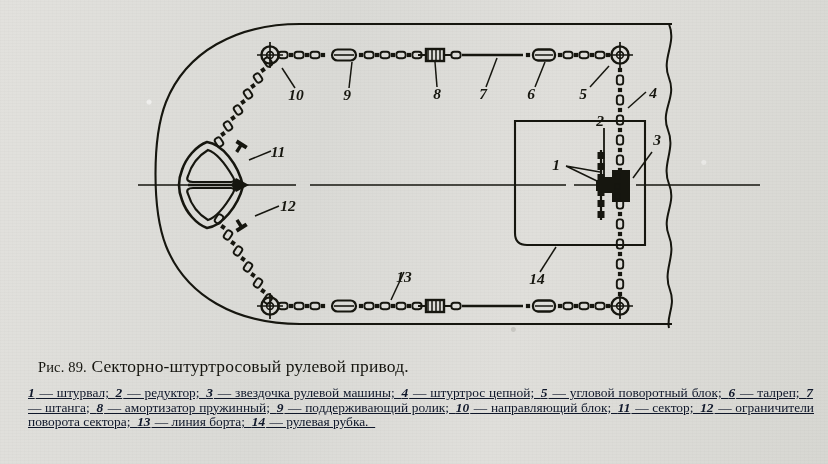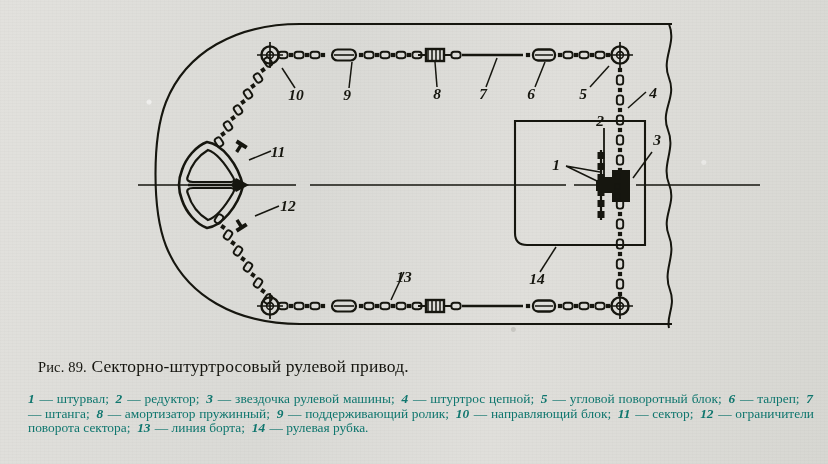--- a/index.html
+++ b/index.html
@@ -30,24 +30,25 @@
   #caption{
     position:absolute;left:0;top:348px;width:828px;height:116px;
   }
   .cap-title{
     position:absolute;left:38px;top:8px;
     font-size:17.5px;letter-spacing:.15px;white-space:nowrap;
     color:#15150f;
   }
   .cap-title .small{font-size:14.5px;}
   .legend{
-    position:absolute;left:28px;top:44px;width:786px;
+    position:absolute;left:28px;top:38px;width:786px;
     font-size:13.4px;line-height:14.6px;
     text-align:justify;
-    color:#0f766e;
+    color:#0f172a;
+    text-decoration:underline;
   }
   .legend i{font-style:italic;font-weight:bold;padding-right:1px;}
   svg{display:block;}
   .ln{fill:none;stroke:#16160f;}
   .lbl{font-family:"Liberation Serif",serif;font-style:italic;font-weight:bold;font-size:15.5px;fill:#16160f;}
 </style>
 </head>
 <body>
 
 <div id="page"></div>

